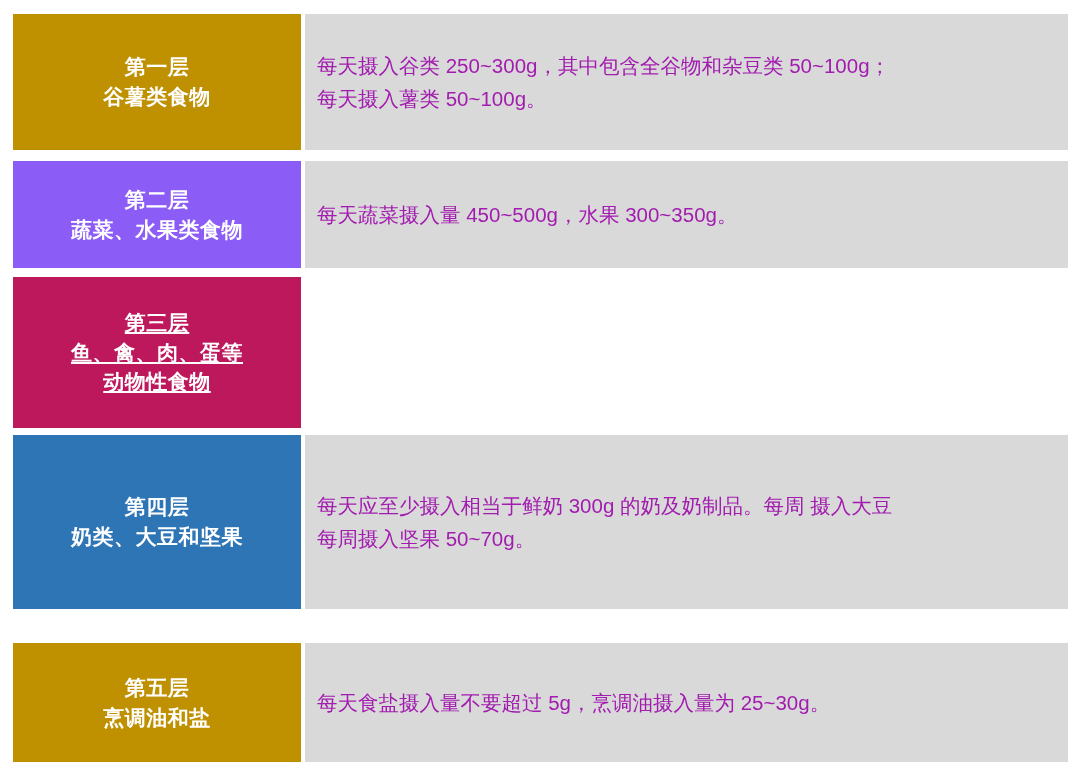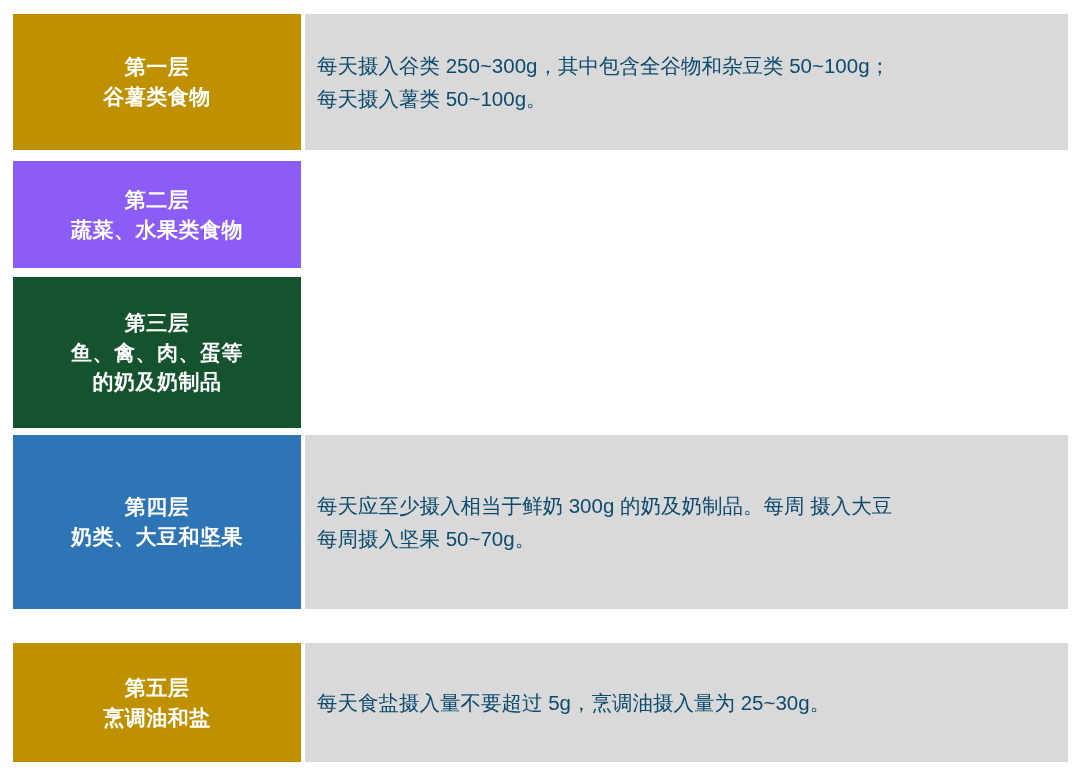--- a/index.html
+++ b/index.html
@@ -54,21 +54,21 @@
     top: 0;
     width: 763px;
     height: 100%;
     background: #d9d9d9;
     box-sizing: border-box;
     display: flex;
     flex-direction: column;
     align-items: flex-start;
     justify-content: center;
     padding: 0 10px 0 12px;
-    color: #0c4a6e;
+    color: #a21caf;
     font-size: 20.5px;
     line-height: 1.63;
   }
   .desc-line {
     display: block;
     white-space: nowrap;
   }
 
   
   #row-1 { top: 14px;  height: 136px; }
@@ -91,27 +91,30 @@
       <span class="desc-line">每天摄入谷类 250~300g，其中包含全谷物和杂豆类 50~100g；</span>
       <span class="desc-line">每天摄入薯类 50~100g。</span>
     </div>
   </div>
 
   <div class="row" id="row-2">
     <div class="label-cell" style="background-color: #8b5cf6;">
       <span class="label-line">第二层</span>
       <span class="label-line">蔬菜、水果类食物</span>
     </div>
+    <div class="desc-cell">
+      <span class="desc-line">每天蔬菜摄入量 450~500g，水果 300~350g。</span>
+    </div>
   </div>
 
   <div class="row" id="row-3">
-    <div class="label-cell" style="background-color: #14532d;">
+    <div class="label-cell" style="background-color: #be185d; text-decoration: underline;">
       <span class="label-line">第三层</span>
       <span class="label-line">鱼、禽、肉、蛋等</span>
-      <span class="label-line">的奶及奶制品</span>
+      <span class="label-line">动物性食物</span>
     </div>
   </div>
 
   <div class="row" id="row-4">
     <div class="label-cell" style="background-color: rgb(46, 117, 182);">
       <span class="label-line">第四层</span>
       <span class="label-line">奶类、大豆和坚果</span>
     </div>
     <div class="desc-cell">
       <span class="desc-line">每天应至少摄入相当于鲜奶 300g 的奶及奶制品。每周 摄入大豆</span>

